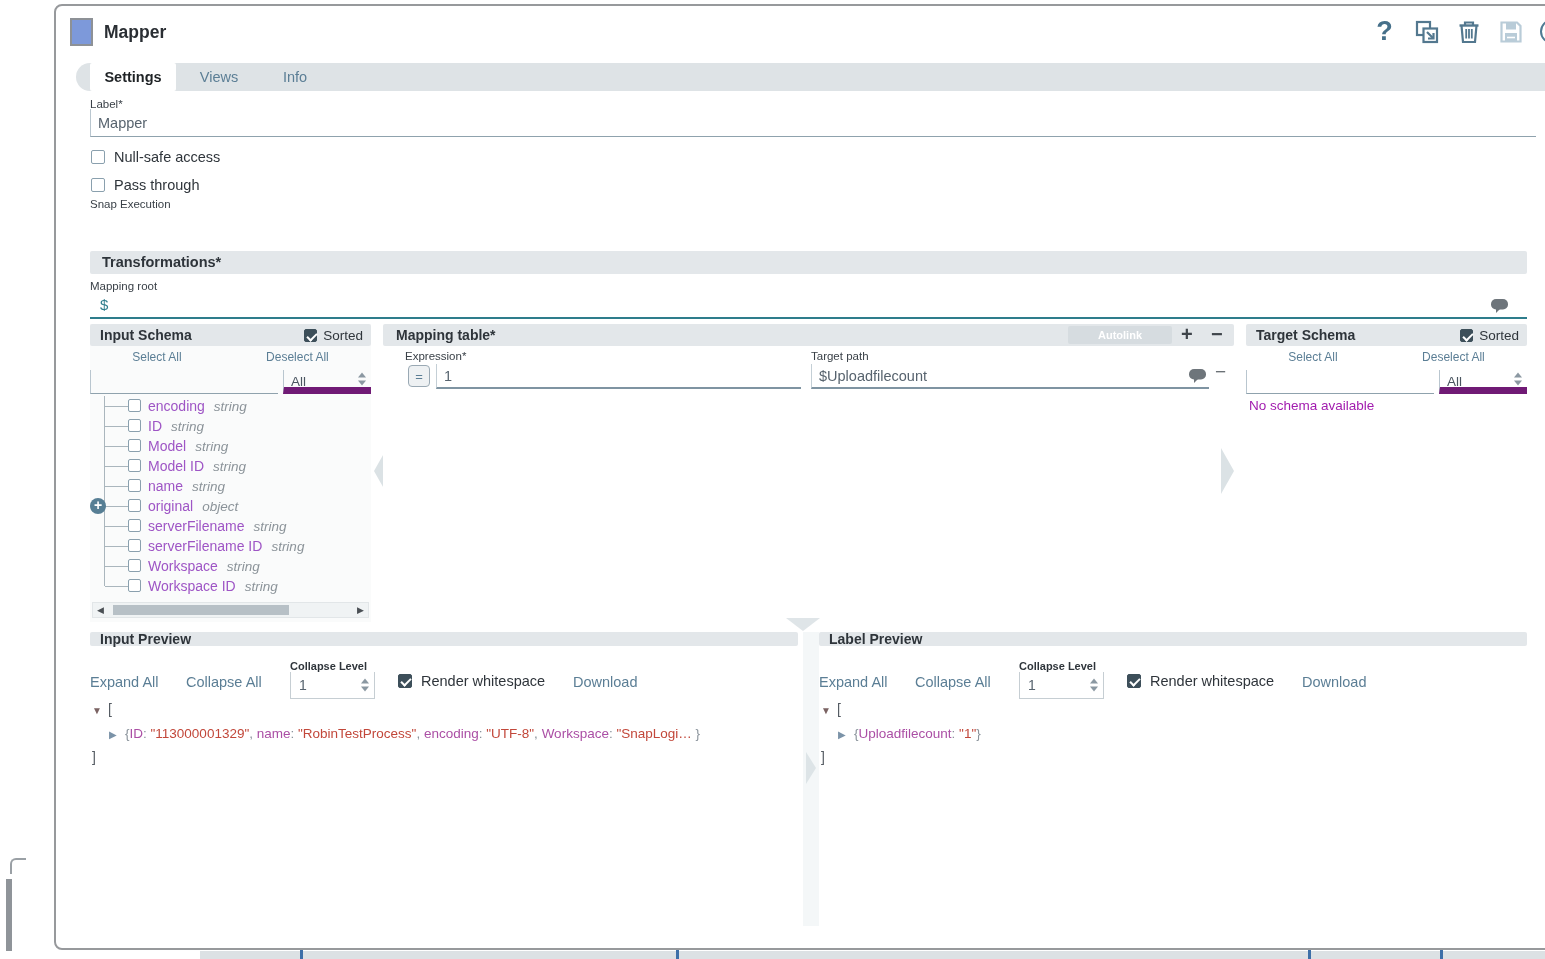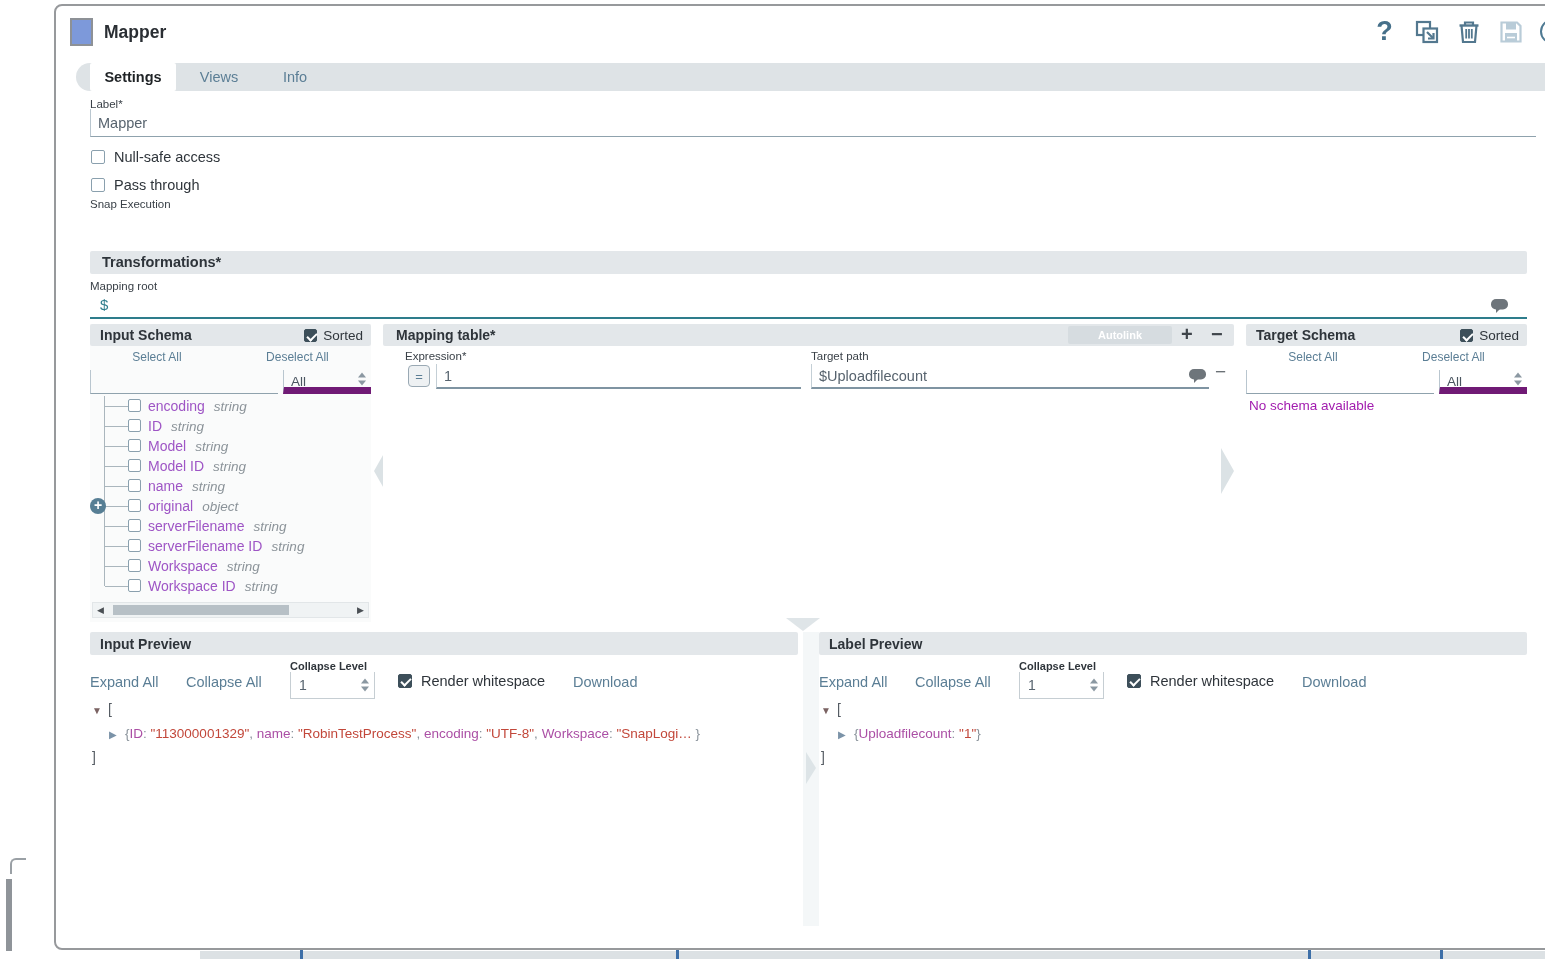--- a/index.html
+++ b/index.html
@@ -111,21 +111,21 @@
 
   
   .handle { position:absolute; width:0; height:0; cursor:pointer; }
   .handle-left  { left:318px; top:442px; border-top:23px solid transparent; border-bottom:23px solid transparent; border-right:13px solid #dbe2e5; }
   .handle-right { left:1165px; top:442px; border-top:23px solid transparent; border-bottom:23px solid transparent; border-left:13px solid #dbe2e5; }
   .handle-down  { left:730px; top:612px; border-left:17px solid transparent; border-right:17px solid transparent; border-top:13px solid #dfe5e8; }
 
   
   .input-preview  { left:34px;  top:626px; width:708px; height:294px; background:#fff; }
   .output-preview { left:763px; top:626px; width:708px; height:294px; background:#fff; }
-  .preview-header { height:23px; }
+  .preview-header { height:14px; }
   .pv-link { position:absolute; top:42px; font-size:14.5px; }
   .pv-expand { left:0px; } .pv-collapse { left:96px; } .pv-download { left:483px; }
   .cl-label { left:200px; top:28px; font-size:11px; font-weight:600; color:#2f353b; }
   .cl-spinner { position:absolute; left:200px; top:40px; width:85px; height:27px;
     border:1px solid #c6ced3; border-top:none; }
   .cl-spinner input { width:60px; height:100%; border:none; outline:none; background:transparent;
     font-family:"Liberation Sans",sans-serif; font-size:14px; color:#57636e; padding-left:8px; }
   .pv-check { left:308px; top:41px; }
   .json { position:absolute; left:2px; top:66px; font-size:13.5px; line-height:23px; }
   .json-line { white-space:nowrap; }

